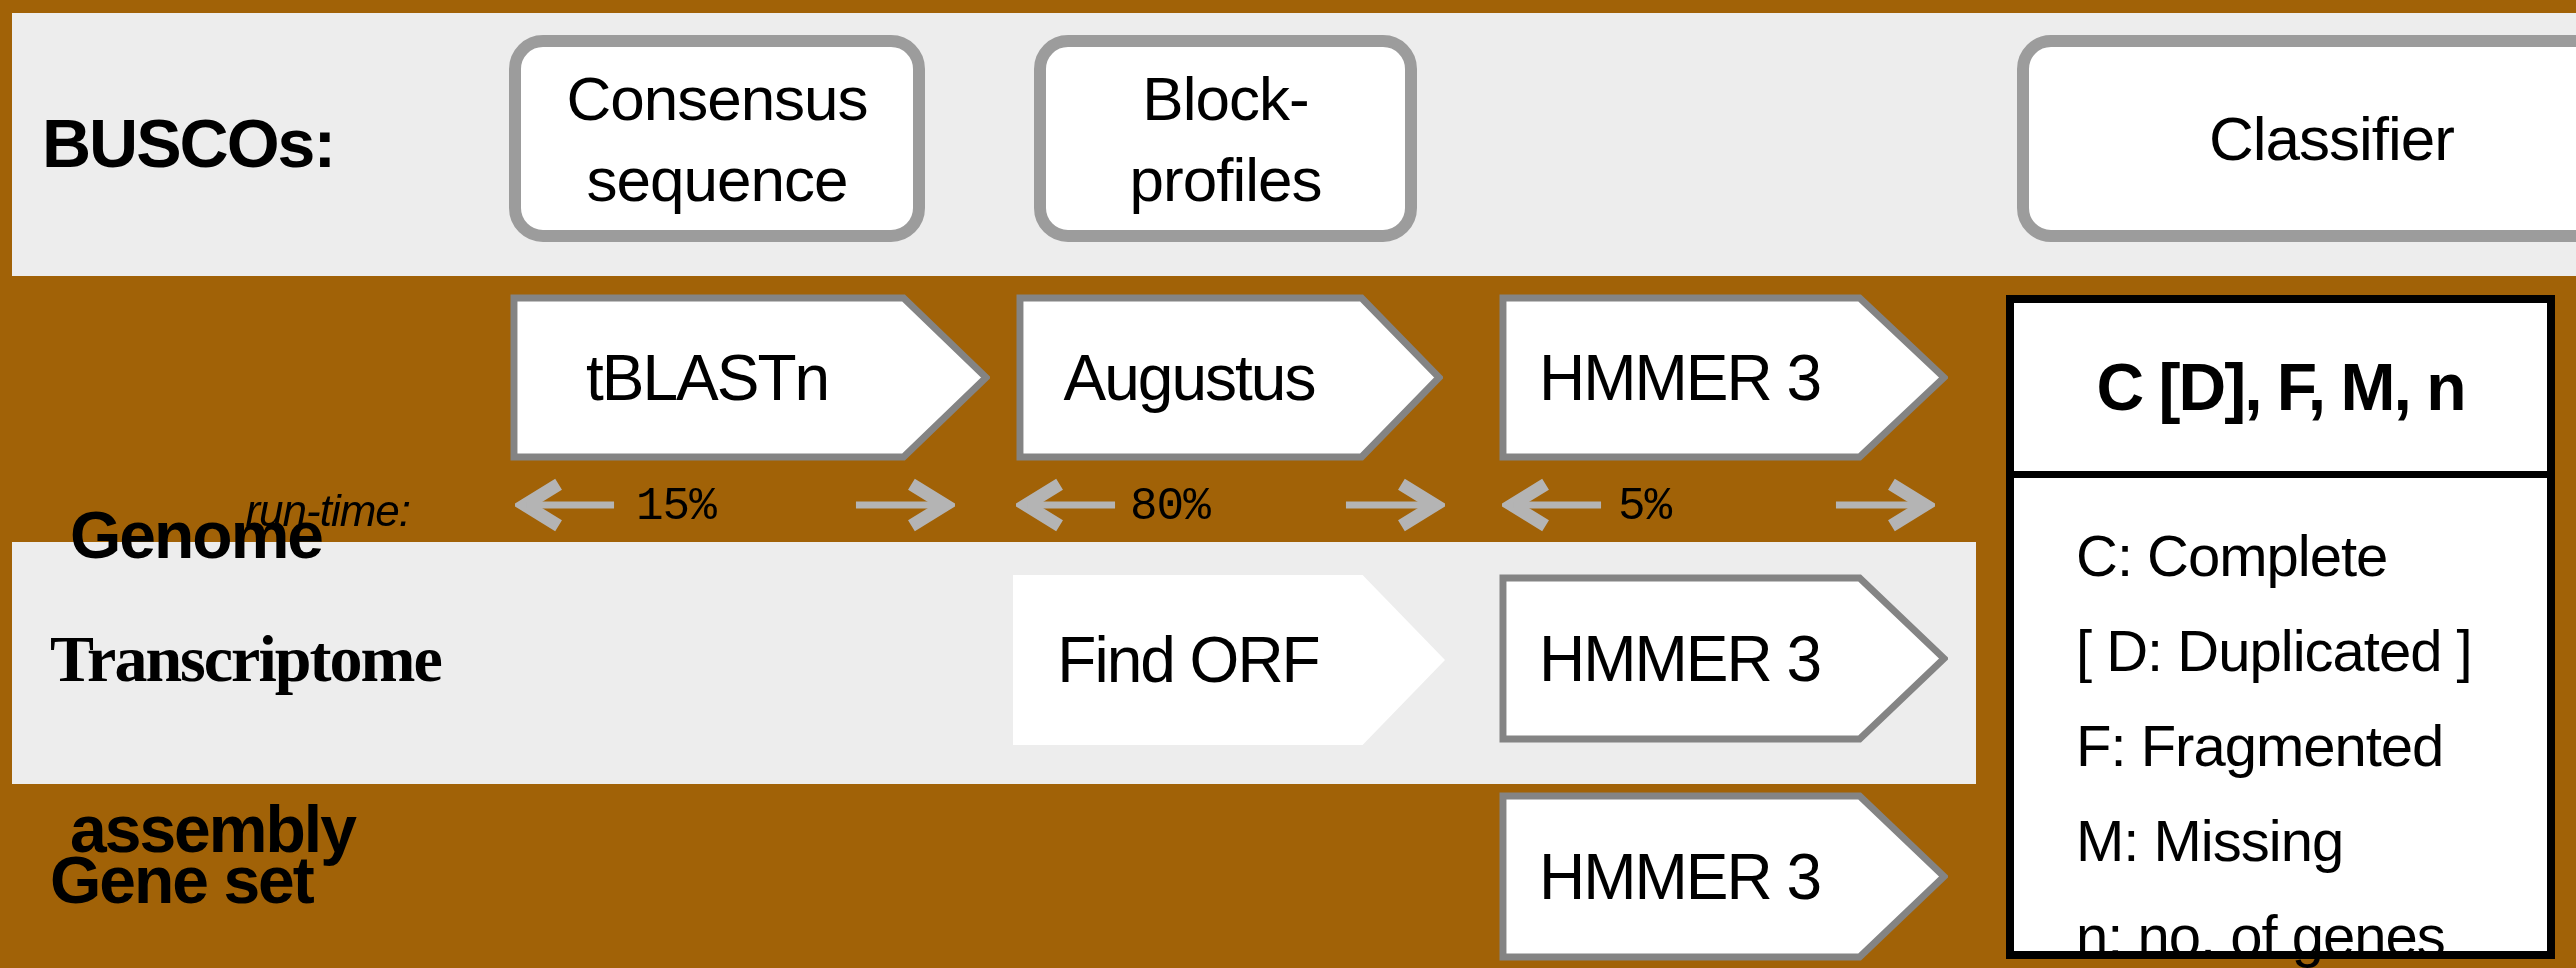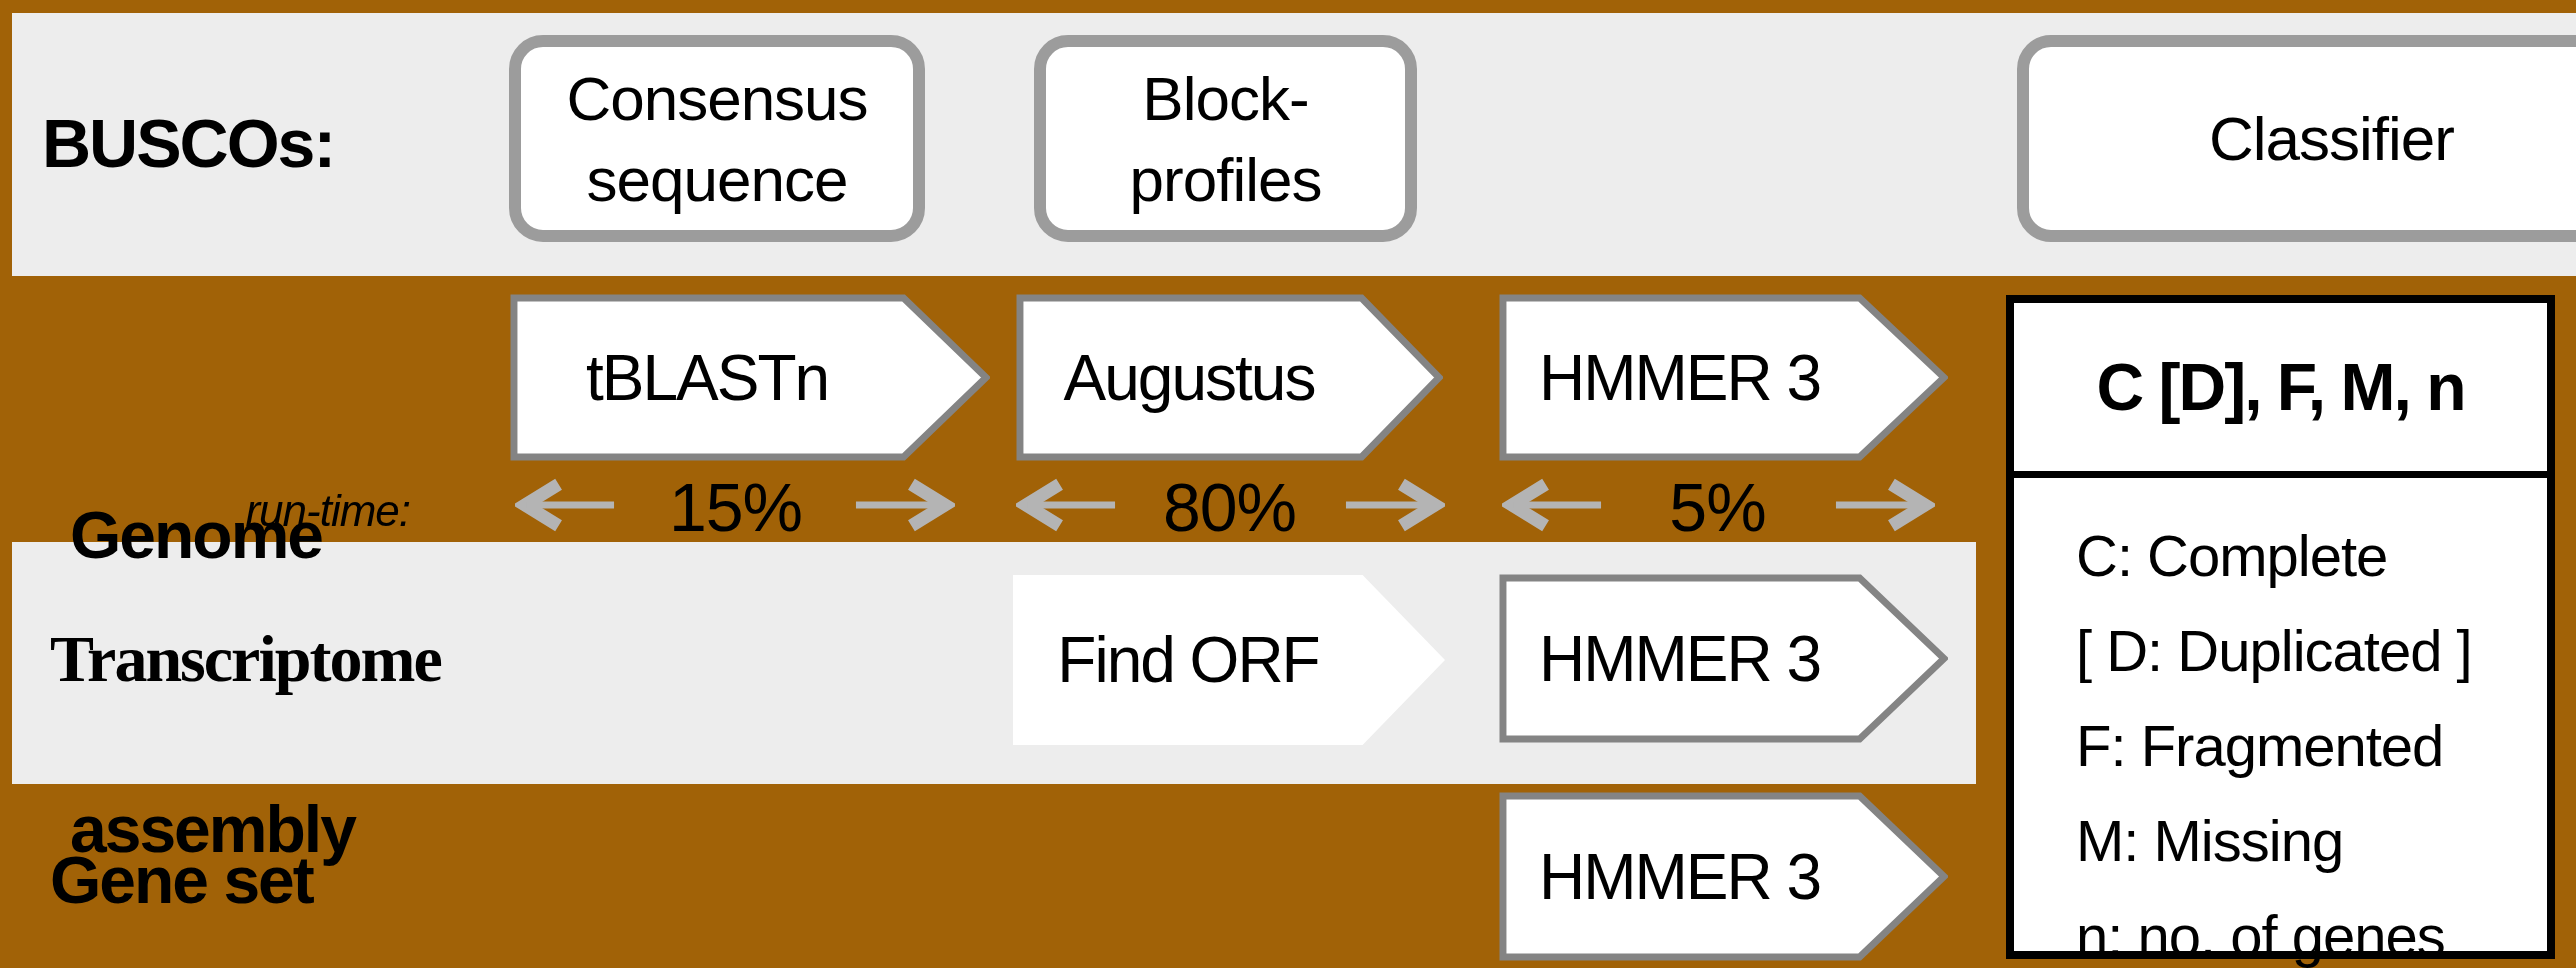--- a/index.html
+++ b/index.html
@@ -15,22 +15,22 @@
     display:flex;flex-direction:column;justify-content:center;align-items:center;
     font-size:62px;line-height:81px;letter-spacing:-1px;text-align:center;
   }
   .topbox span{display:block;}
   .topbox span:empty{display:none;}
   .arrow-label{
     position:absolute;display:flex;align-items:center;justify-content:center;
     font-size:64px;letter-spacing:-2px;white-space:pre;
   }
   .pct{
-    position:absolute;top:469px;width:199px;text-align:center;
-    font-size:68px;line-height:76px;letter-spacing:-1px;
+    position:absolute;top:469px;width:199px;text-align:left;
+    font-size:46px;line-height:76px;letter-spacing:-1px;font-family:Liberation Mono, monospace;
   }
   .runtime-label{
     position:absolute;left:99px;top:475px;width:311px;text-align:right;
     font-style:italic;font-size:44px;line-height:72px;letter-spacing:-1px;
   }
   .classifier-box{
     position:absolute;left:2006px;top:295px;width:549px;height:664px;box-sizing:border-box;
     background:#fff;border:8px solid var(--classifier-border);padding-left:37px;
   }
   .classifier-header{

